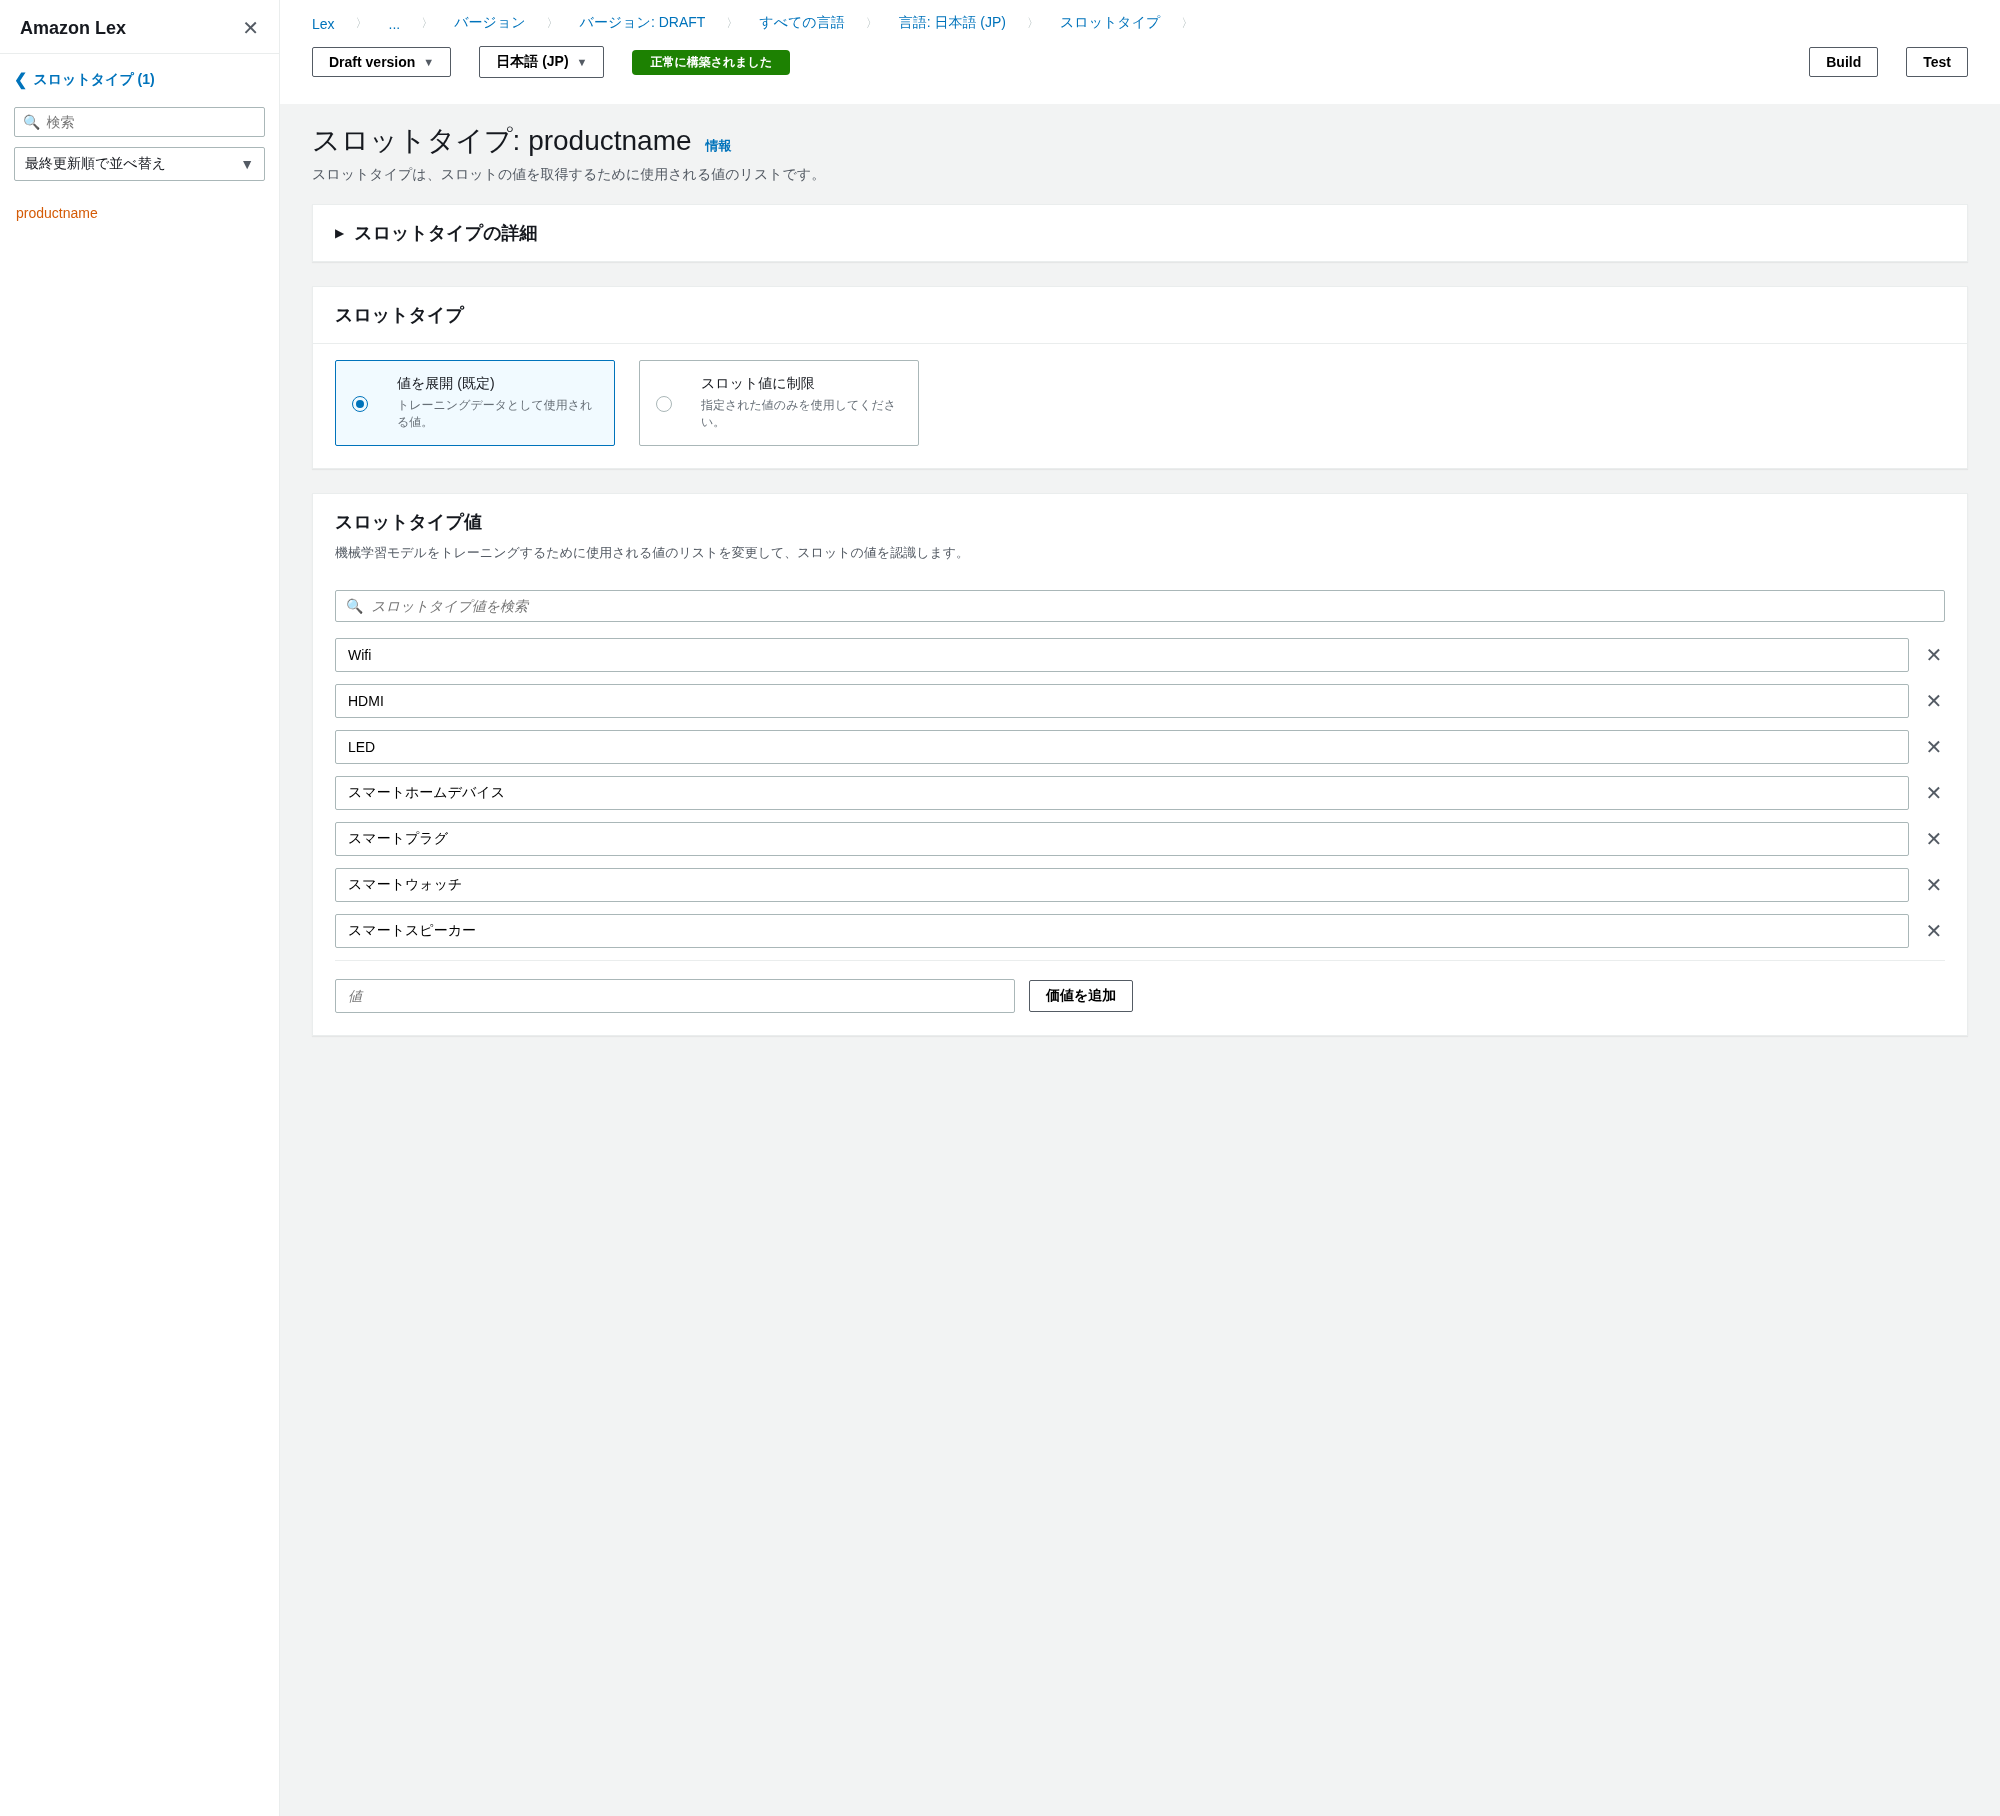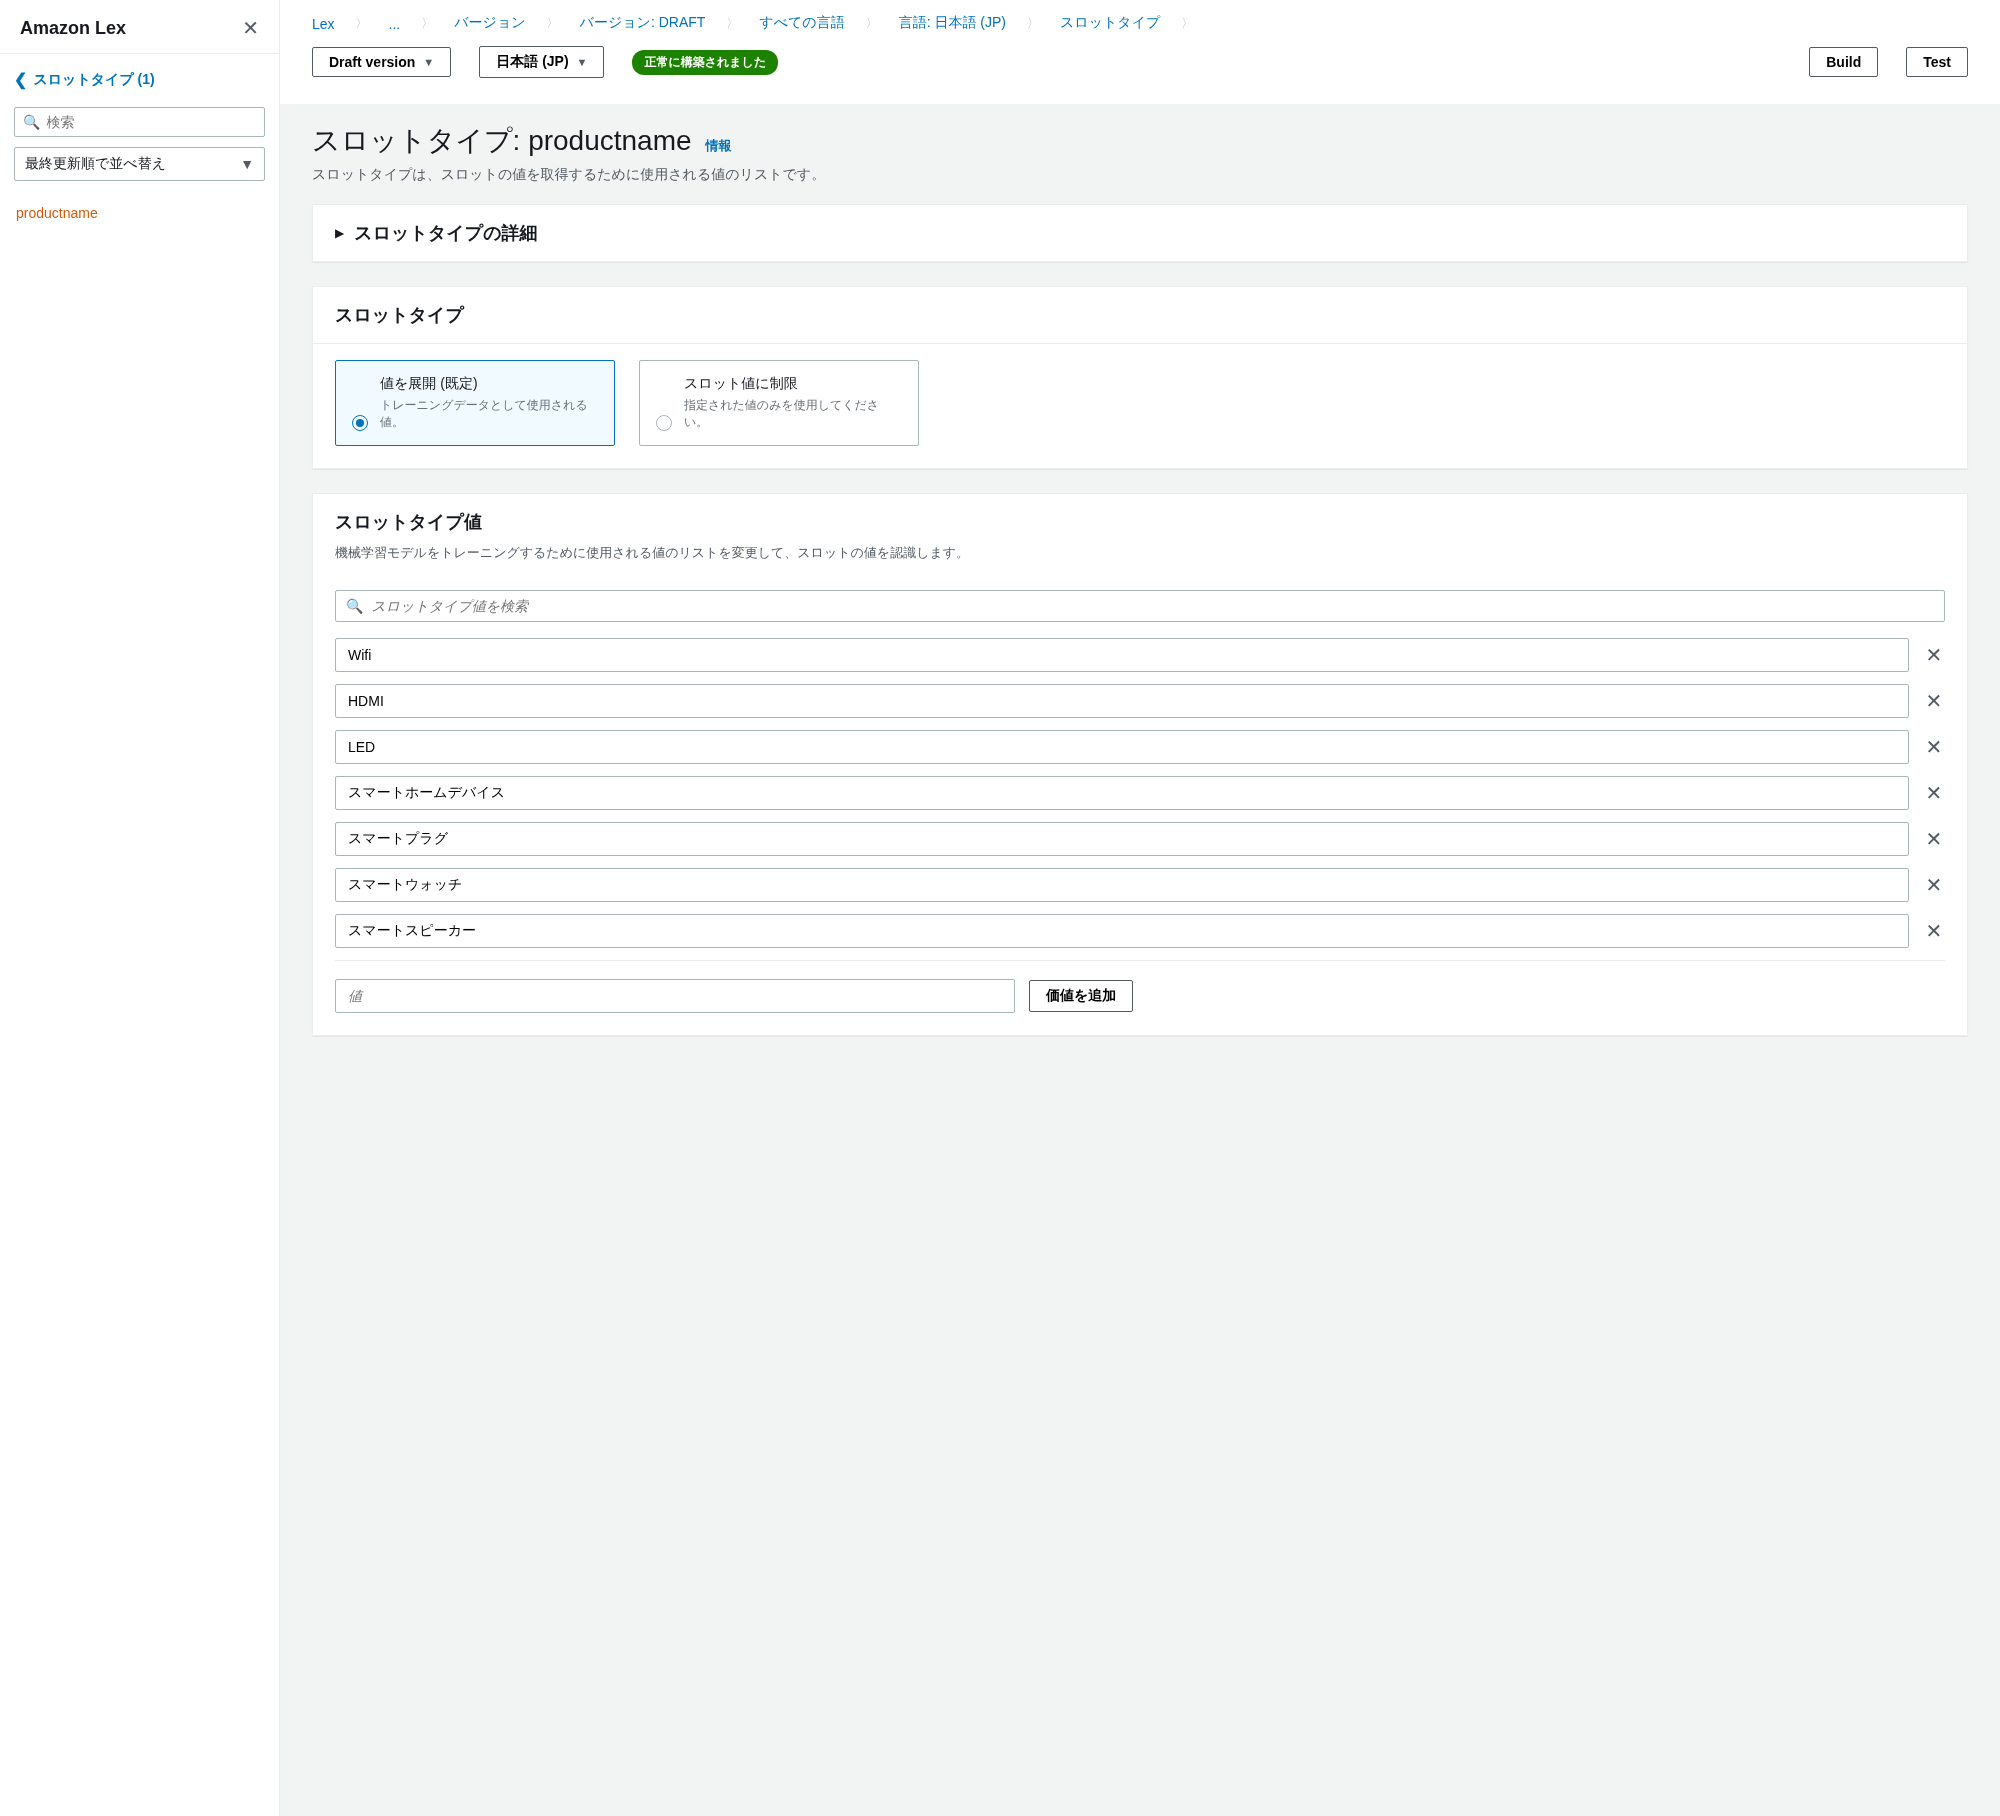--- a/index.html
+++ b/index.html
@@ -24,39 +24,39 @@
 
 .main { flex: 1; display: flex; flex-direction: column; overflow: auto; background: #f2f3f3; }
 .topbar { background: #fff; padding: 14px 32px 8px; }
 .breadcrumbs { display: flex; flex-wrap: wrap; align-items: flex-end; gap: 21px; color: #687078; font-size: 14px; }
 .breadcrumbs a { color: #0073bb; text-decoration: none; cursor: pointer; }
 .breadcrumbs .sep { color: #aab7b8; font-size: 12px; }
 .crumb-current { color: #545b64; }
 .action-row { display: flex; align-items: center; gap: 28px; padding: 14px 0 18px; }
 .btn { border: 1px solid #545b64; background: #fff; border-radius: 2px; padding: 6px 16px; font-weight: 700; cursor: pointer; font-size: 14px; display: inline-flex; align-items: center; gap: 8px; }
 .btn .caret { font-size: 11px; color: #545b64; }
-.badge { background: #1d8102; color: #fff; border-radius: 12px; padding: 4px 12px; font-size: 12px; font-weight: 700; }
+.badge { background: #1d8102; color: #fff; border-radius: 4px; padding: 4px 18px; font-size: 12px; font-weight: 700; }
 .spacer { flex: 1; }
 
 .content { padding: 0 32px 32px; }
 .page-title-row { display: flex; align-items: baseline; gap: 14px; padding: 18px 0 6px; }
 .page-title { font-size: 28px; font-weight: 400; }
 .info-link { color: #0073bb; font-size: 13px; cursor: pointer; font-weight: 700; }
 .page-desc { color: #545b64; font-size: 14px; margin-bottom: 20px; }
 
 .panel { background: #fff; border: 1px solid #eaeded; box-shadow: 0 1px 1px rgba(0,0,0,0.05); margin-bottom: 24px; }
 .panel-header { padding: 16px 22px; display: flex; align-items: center; gap: 10px; }
 .panel-header.collapsible { cursor: pointer; }
 .panel-header .tri { font-size: 12px; }
 .panel-title { font-size: 18px; font-weight: 700; }
 .panel-subdesc { color: #545b64; font-size: 13px; padding: 0 22px 14px; margin-top: -6px; }
 .panel-body { padding: 0 22px 22px; }
 
 .resolution-row { display: flex; gap: 24px; padding: 16px 22px 22px; border-top: 1px solid #eaeded; }
-.res-opt { border: 1px solid #aab7b8; border-radius: 2px; padding: 14px 16px; width: 280px; display: flex; gap: 12px; cursor: pointer; align-items: flex-end; }
+.res-opt { border: 1px solid #aab7b8; border-radius: 2px; padding: 14px 16px; width: 280px; display: flex; gap: 29px; cursor: pointer; align-items: center; }
 .res-opt.selected { border-color: #0073bb; background: #f1faff; }
 .radio { width: 16px; height: 16px; border: 1px solid #aab7b8; border-radius: 50%; flex-shrink: 0; margin-top: 2px; position: relative; }
 .res-opt.selected .radio { border-color: #0073bb; }
 .res-opt.selected .radio::after { content: ""; position: absolute; inset: 3px; background: #0073bb; border-radius: 50%; }
 .res-label { font-weight: 400; font-size: 14px; margin-bottom: 4px; }
 .res-desc { font-size: 12px; color: #687078; }
 
 .values-search { display: flex; align-items: center; border: 1px solid #aab7b8; border-radius: 2px; padding: 7px 10px; margin: 14px 0 16px; }
 .values-search input { border: none; outline: none; flex: 1; font-size: 14px; font-style: italic; color: #687078; }
 .values-search .mag { color: #545b64; margin-right: 8px; }

